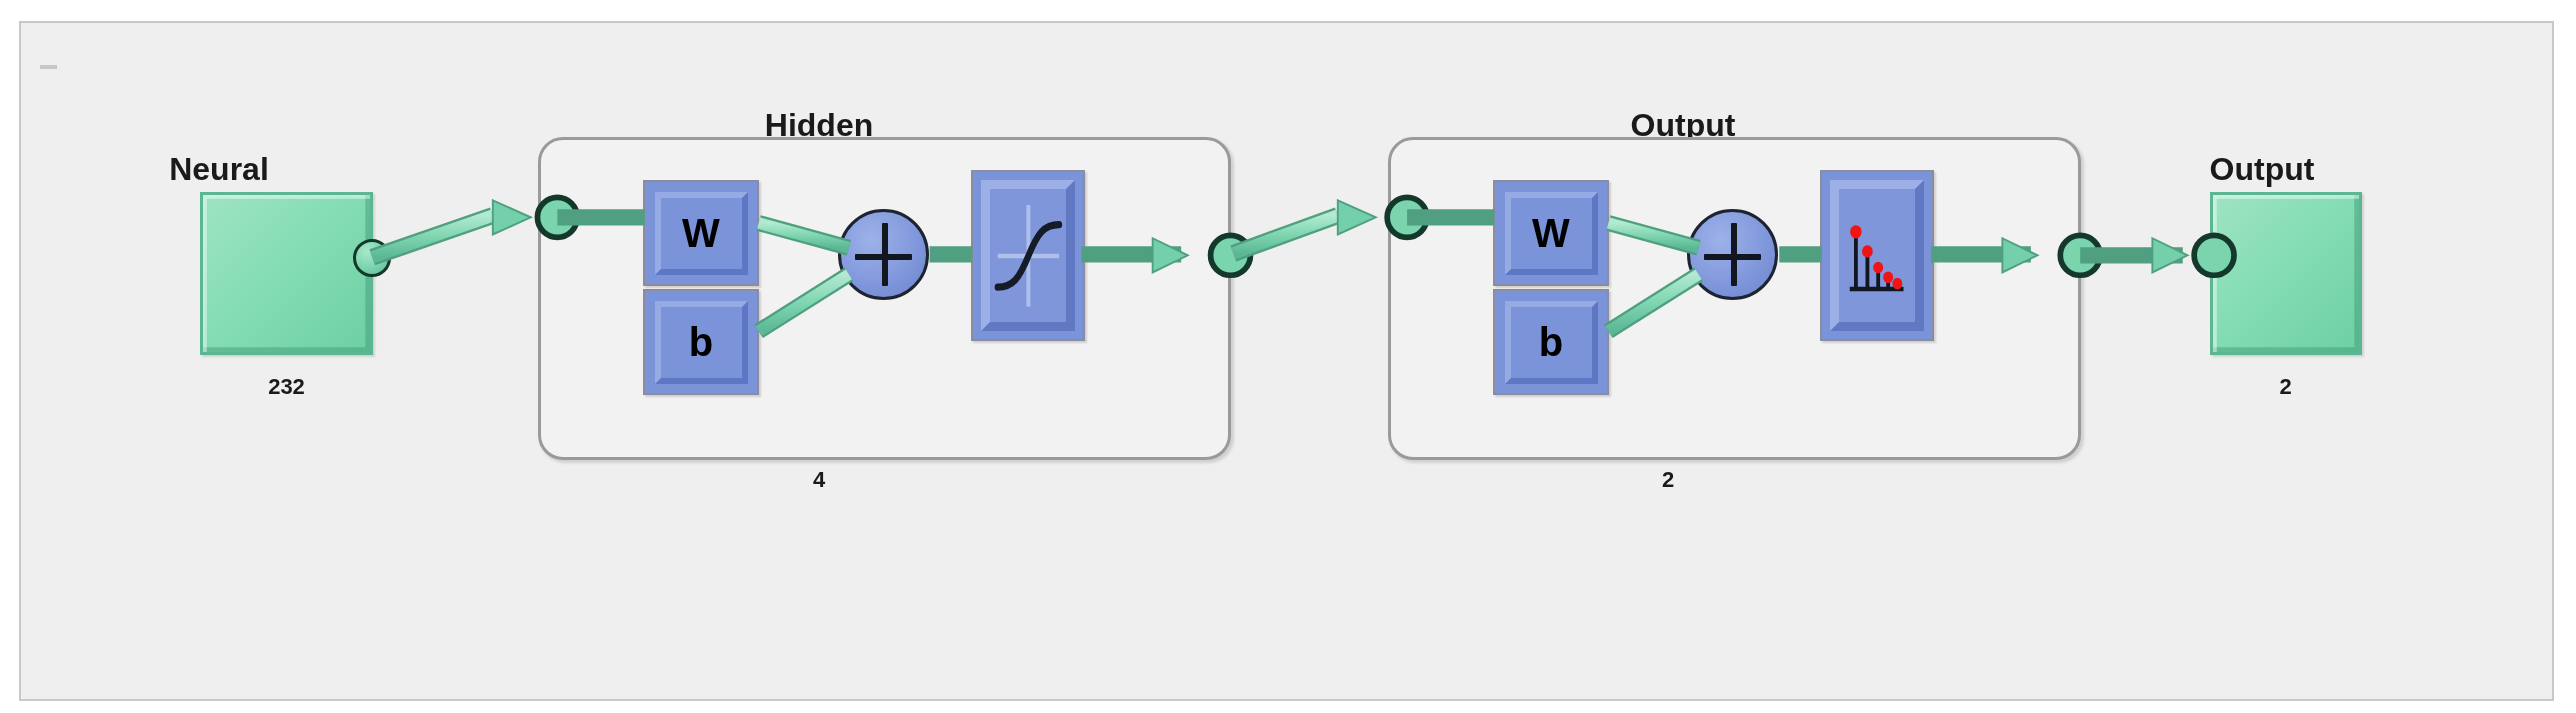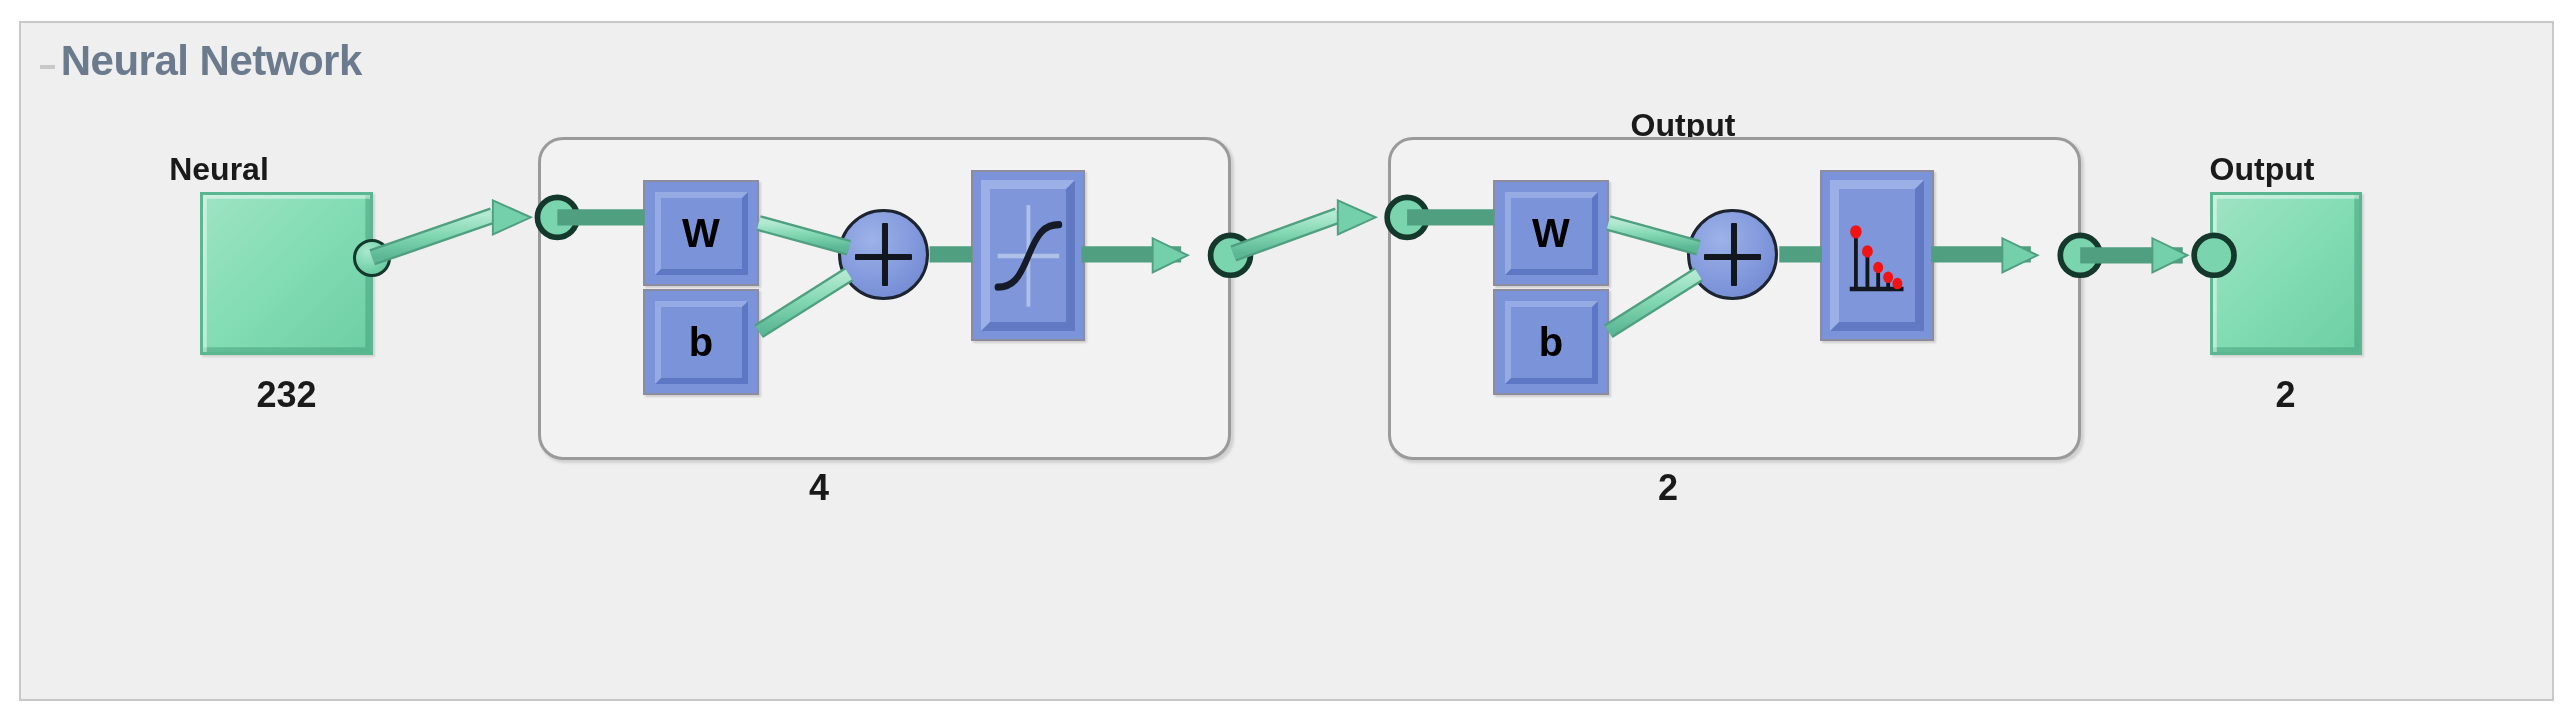--- a/index.html
+++ b/index.html
@@ -26,21 +26,21 @@
   #panel-title-tick{
     position:absolute;left:19px;top:42px;width:17px;height:3.8px;background:#c8c8c8;
   }
 
   
   .lbl{
     position:absolute;font-weight:bold;color:#1a1a1a;
     white-space:nowrap;text-align:center;
   }
   .lbl-layer{font-size:32px;}
-  .lbl-count{font-size:36px;}
+  .lbl-count{font-size:22px;}
 
   
   .green-box{
     position:absolute;
     background:linear-gradient(135deg,#9fe3c3 0%,#84ddb5 45%,#6ecfa4 100%);
     border:3.8px solid #5bb692;
     box-shadow: inset 3.8px 3.8px 0 rgba(255,255,255,.45),
                 inset -4.7px -4.7px 0 rgba(60,150,115,.45),
                 1.9px 1.9px 1.9px rgba(0,0,0,.12);
     box-sizing:border-box;
@@ -121,30 +121,30 @@
     box-sizing:border-box;
   }
   svg.wire-layer{position:absolute;left:0;top:0;width:2576px;height:713px;pointer-events:none;}
 </style>
 </head>
 <body>
 
 <div id="nn-panel">
 
   <div id="panel-title-tick"></div>
-  <div id="panel-title">Neural Network</div>
 
   <div class="lbl lbl-layer" style="left:103px;top:128px;width:190px;">Neural</div>
 
   <div class="green-box" style="left:179px;top:169px;width:173px;height:163px;"></div>
 
   <div class="node-dot" style="left:332px;top:190px;width:38px;height:38px;top:216px;"></div>
 
   <div class="lbl lbl-count" style="left:142px;top:351px;width:247px;">232</div>
 
+  <div class="lbl lbl-layer" style="left:665px;top:84px;width:266px;">Hidden</div>
 
   <div class="layer-box" style="left:517px;top:114px;width:693px;height:323px;"></div>
 
   <div class="blue-sq" style="left:622px;top:157px;width:116px;height:106px;">
     <span class="inner"></span>
     <span class="glyph">W</span>
   </div>
 
   <div class="blue-sq" style="left:622px;top:266px;width:116px;height:106px;">
     <span class="inner"></span>

